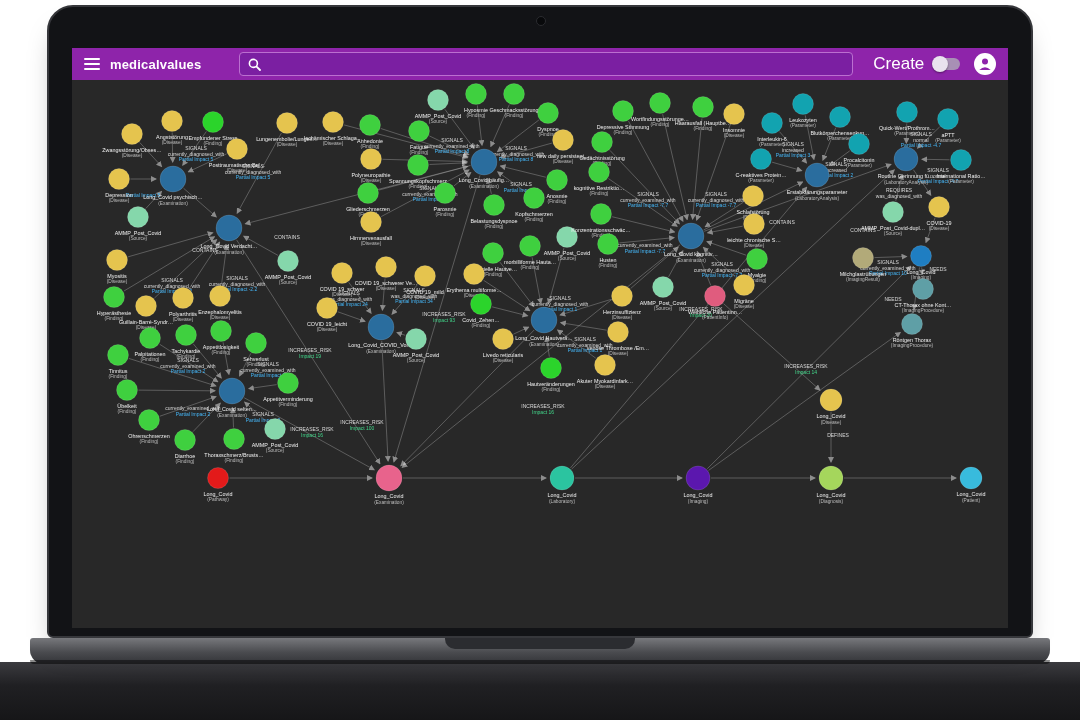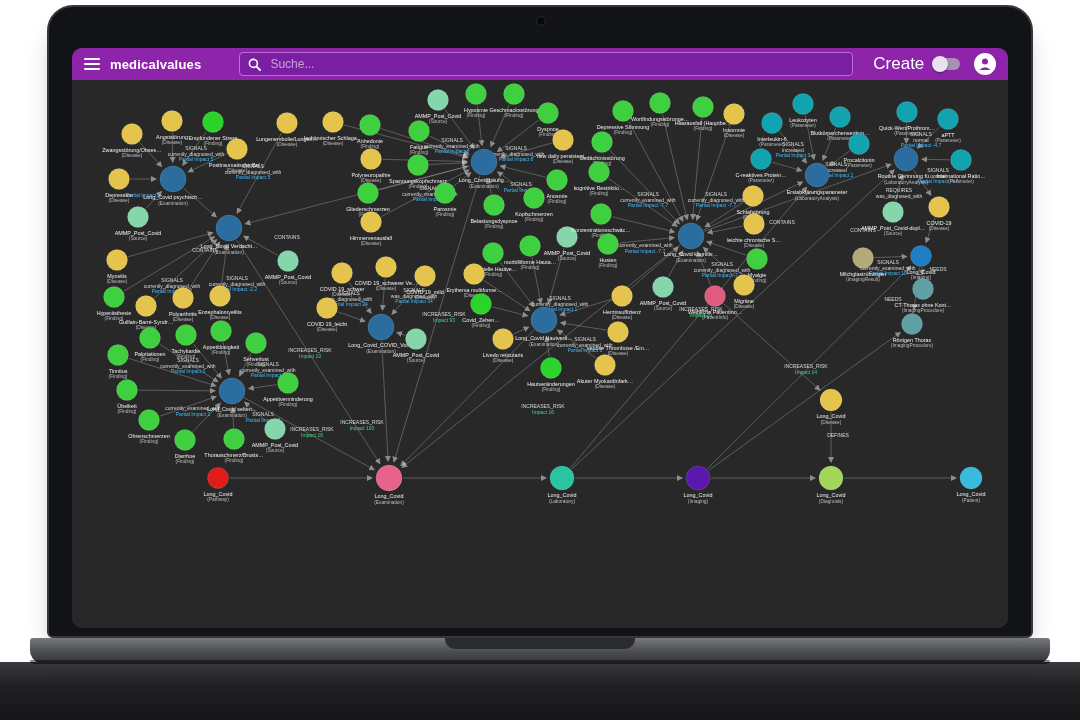--- a/index.html
+++ b/index.html
@@ -6,21 +6,21 @@
   html,body{margin:0;padding:0;background:#fff;}
   .stage{position:relative;width:1080px;height:720px;overflow:hidden;background:#ffffff;
          font-family:"Liberation Sans",sans-serif;}
   .desk{position:absolute;left:0;top:662px;width:1080px;height:58px;
         background:linear-gradient(#3b3b3f,#202023 40%,#161618);}
   .laptop{position:absolute;left:47px;top:5px;width:986px;height:633px;box-sizing:border-box;
           background:#121316;border:2px solid #36373b;border-radius:26px 26px 6px 6px;
           box-shadow:0 18px 28px -10px rgba(0,0,0,.35);}
   .camera{position:absolute;left:487px;top:9px;width:8px;height:8px;border-radius:50%;
           background:#08090b;border:1px solid #2a2b2f;}
-  .screen{position:absolute;left:23px;top:41px;width:936px;height:580px;overflow:hidden;background:#282828;border-radius:10px;}
+  .screen{position:absolute;left:23px;top:41px;width:936px;height:580px;overflow:hidden;background:#282828;}
   .appbar{height:32px;background:#8e24aa;display:flex;align-items:center;padding:0 12px;gap:10px;}
   .burger{width:16px;display:flex;flex-direction:column;gap:3px;cursor:pointer;}
   .burger span{display:block;height:2px;background:#fff;border-radius:1px;}
   .brand{color:#fff;font-weight:bold;font-size:13px;letter-spacing:.2px;white-space:nowrap;}
   .search{margin-left:28px;width:600px;height:22px;background:#7b1fa2;border:1px solid #bb6fd0;
           border-radius:4px;display:flex;align-items:center;padding:0 8px;gap:7px;}
   .search input{flex:1;background:transparent;border:none;outline:none;color:#fff;font-size:12px;
                 font-family:"Liberation Sans",sans-serif;}
   .search input::placeholder{color:#c9a3d8;}
   .spacer{flex:1;}
@@ -55,21 +55,20 @@
             <span></span>
             <span></span>
         </div>
         <div class="brand">medicalvalues</div>
 
         <div class="search">
           <svg class="mag" width="13" height="13" viewBox="0 0 13 13">
             <circle cx="5.4" cy="5.4" r="4" fill="none" stroke="#ffffff" stroke-width="1.6"></circle>
             <line x1="8.6" y1="8.6" x2="12" y2="12" stroke="#ffffff" stroke-width="1.8" stroke-linecap="round"></line>
           </svg>
-          <input type="text" placeholder="Suche..." style="">
         </div>
 
         <div class="spacer"></div>
 
         <span class="create">Create</span>
         <div class="toggle">
           <div class="knob"></div>
         </div>
         <div class="avatar">
           <svg width="16" height="16" viewBox="0 0 16 16">

